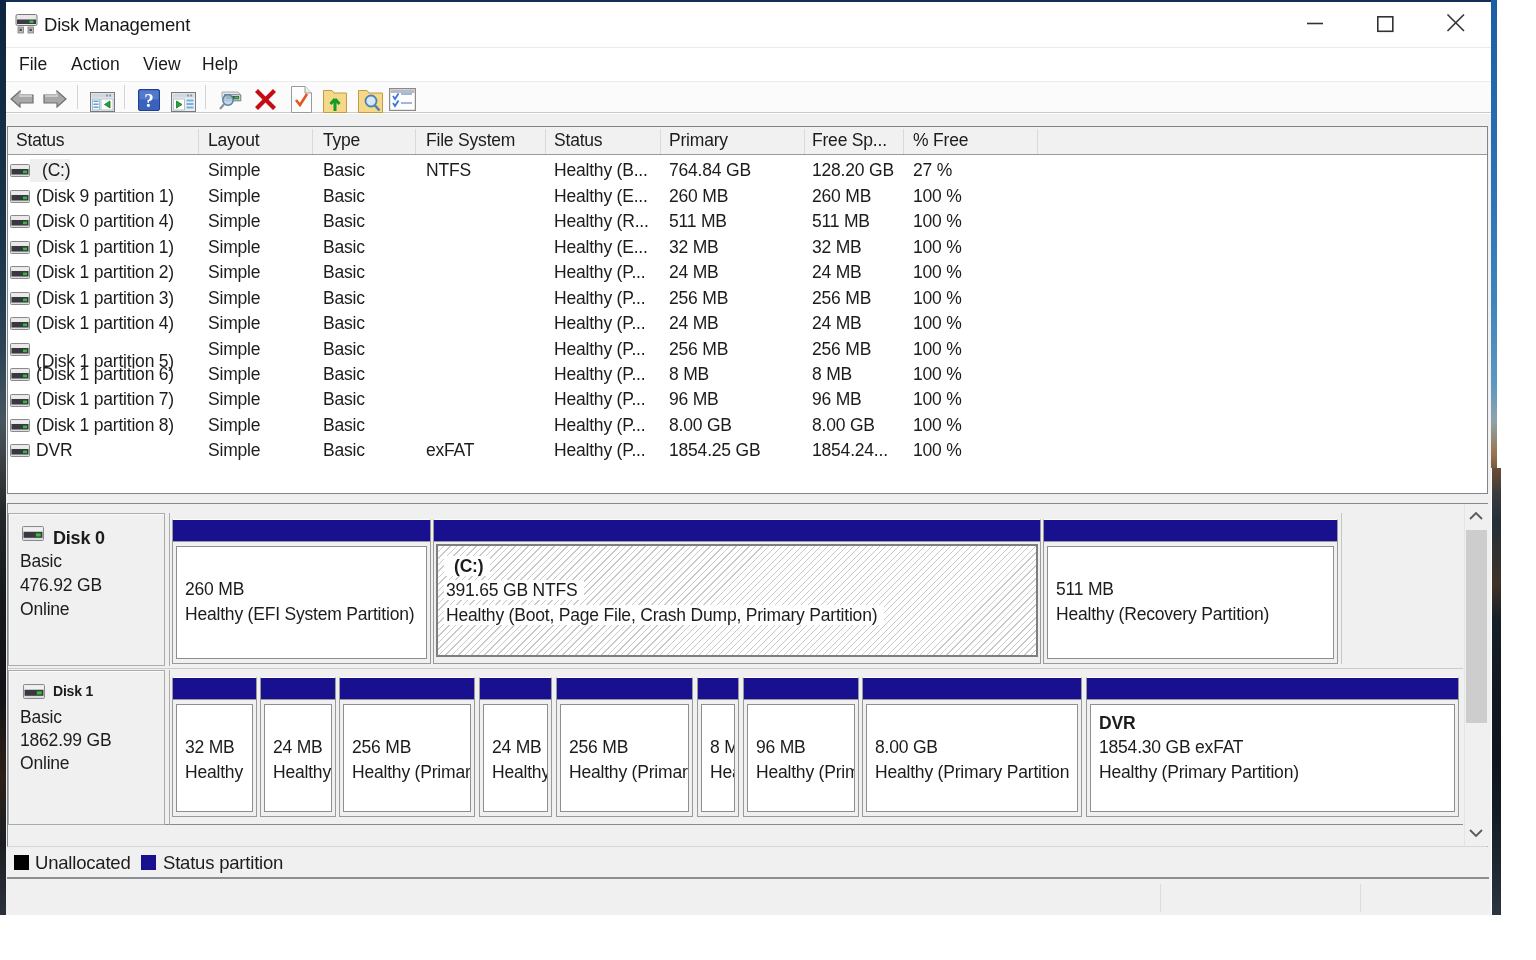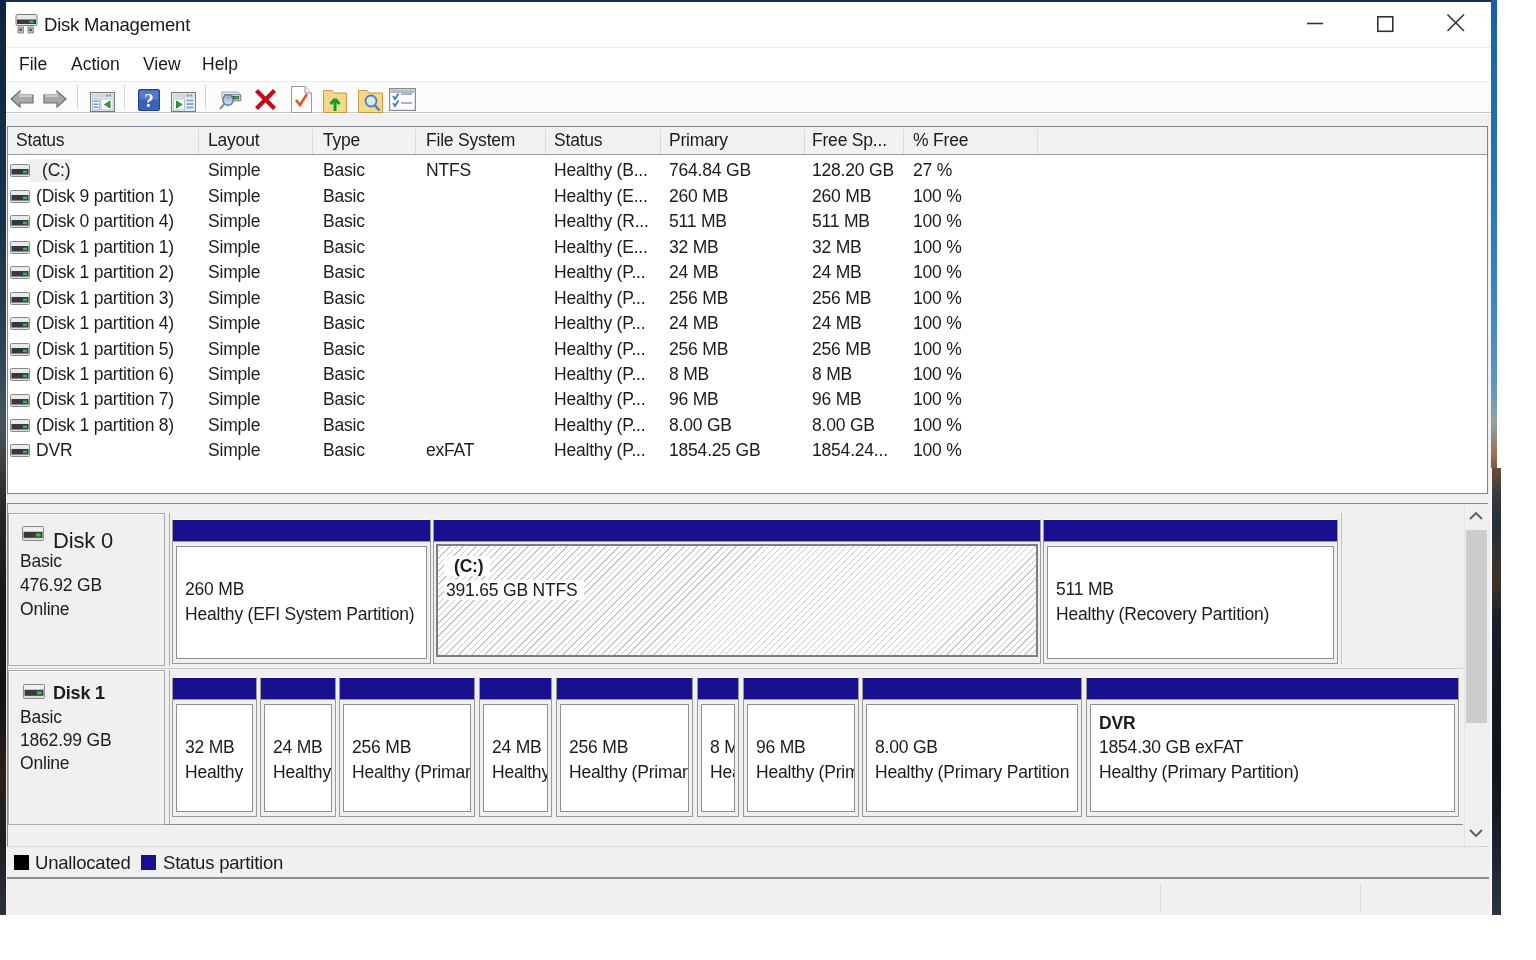--- a/index.html
+++ b/index.html
@@ -294,21 +294,21 @@
 <div class="abs c6" style="top:0">24 MB</div>
 <div class="abs c7" style="top:0">100 %</div>
 </div>
 <div class="abs trow" style="left:0px;top:336.5px;width:1479px">
 <svg class="abs" style="left:10px;top:6.2px" width="20" height="13" viewBox="0 0 20 13">
         <rect x="0.5" y="0.5" width="19" height="12" rx="1" fill="#dcdcdc" stroke="#8a8a8a"></rect>
         <rect x="1.2" y="1.2" width="17.6" height="3.6" fill="#ececec"></rect>
         <rect x="1.5" y="5" width="17" height="5.5" fill="#383840"></rect>
         <rect x="13" y="6.6" width="4" height="2.6" fill="#2fbe37"></rect>
       </svg>
-<div class="abs c0" style="top:0">(Disk 1 partition 5)</div>
+<div class="abs c0" style="top:12px">(Disk 1 partition 5)</div>
 <div class="abs c1" style="top:0">Simple</div>
 <div class="abs c2" style="top:0">Basic</div>
 <div class="abs c4" style="top:0">Healthy (P...</div>
 <div class="abs c5" style="top:0">256 MB</div>
 <div class="abs c6" style="top:0">256 MB</div>
 <div class="abs c7" style="top:0">100 %</div>
 </div>
 <div class="abs trow" style="left:0px;top:361.9px;width:1479px">
 <svg class="abs" style="left:10px;top:6.2px" width="20" height="13" viewBox="0 0 20 13">
         <rect x="0.5" y="0.5" width="19" height="12" rx="1" fill="#dcdcdc" stroke="#8a8a8a"></rect>
@@ -374,50 +374,50 @@
 
 <div id="disks">
 <div class="lbox" style="top:513px;height:153px"></div>
 <div class="vline" style="top:513px;height:153px"></div>
 <svg class="abs" style="left:22px;top:526px" width="22" height="15" viewBox="0 0 22 15">
       <rect x="0.5" y="0.5" width="21" height="14" rx="1" fill="#dcdcdc" stroke="#8a8a8a"></rect>
       <rect x="1.3" y="1.3" width="19.4" height="4.2" fill="#f0f0f0"></rect>
       <rect x="1.6" y="5.8" width="18.8" height="6" fill="#383840"></rect>
       <rect x="13.8" y="7.3" width="5" height="3.2" fill="#2fbe37"></rect>
     </svg>
-<div class="abs" style="left:53px;top:528px;font-size:22px;font-weight:normal;letter-spacing:-0.2px">Disk 0</div>
+<div class="abs" style="left:53px;top:528px;font-size:18px;font-weight:bold;letter-spacing:-0.2px">Disk 0</div>
 <div class="ltxt" style="top:549px">Basic<br>476.92 GB<br>Online</div>
 <div class="cell" style="left:172px;top:519px;width:259px;height:145px">
       <div class="navy"></div>
       <div class="cbody" style="top:26px;height:113px">
         <div class="ctxt">&nbsp;<br>260 MB<br>Healthy (EFI System Partition)</div>
       </div>
     </div>
 <div class="cell" style="left:433px;top:519px;width:608px;height:145px">
       <div class="navy"></div>
       <div class="cbody hatch" style="top:24px;height:113px;border:2px solid #7e7e7e;left:2px;right:2px">
-        <div class="ctxt hl" style="top:8px;left:6px"><span><b>(C:)</b></span><br><span>391.65 GB NTFS</span><br></div>
+        <div class="ctxt hl" style="top:8px;left:6px"><span><b>(C:)</b></span><br><span>391.65 GB NTFS</span><br><span>Healthy (Boot, Page File, Crash Dump, Primary Partition)</span></div>
       </div>
     </div>
 <div class="cell" style="left:1043px;top:519px;width:295px;height:145px">
       <div class="navy"></div>
       <div class="cbody" style="top:26px;height:113px">
         <div class="ctxt">&nbsp;<br>511 MB<br>Healthy (Recovery Partition)</div>
       </div>
     </div>
 <div class="abs" style="left:1341px;top:513px;width:1px;height:151px;background:#c6c6c6"></div>
 <div class="lbox" style="top:670px;height:155px"></div>
 <div class="vline" style="top:670px;height:155px"></div>
 <svg class="abs" style="left:23px;top:684px" width="22" height="15" viewBox="0 0 22 15">
       <rect x="0.5" y="0.5" width="21" height="14" rx="1" fill="#dcdcdc" stroke="#8a8a8a"></rect>
       <rect x="1.3" y="1.3" width="19.4" height="4.2" fill="#f0f0f0"></rect>
       <rect x="1.6" y="5.8" width="18.8" height="6" fill="#383840"></rect>
       <rect x="13.8" y="7.3" width="5" height="3.2" fill="#2fbe37"></rect>
     </svg>
-<div class="abs" style="left:53px;top:683px;font-size:18px;font-weight:bold;letter-spacing:-0.2px">Disk 1</div>
+<div class="abs" style="left:53px;top:683px;font-size:14px;font-weight:bold;letter-spacing:-0.2px">Disk 1</div>
 <div class="ltxt" style="top:706px;line-height:23.2px">Basic<br>1862.99 GB<br>Online</div>
 <div class="cell" style="left:172px;top:677px;width:85px;height:140px">
       <div class="navy"></div>
       <div class="cbody" style="top:26px;height:108px">
         <div class="ctxt">&nbsp;<br>32 MB<br>Healthy</div>
       </div>
     </div>
 <div class="cell" style="left:260px;top:677px;width:76px;height:140px">
       <div class="navy"></div>
       <div class="cbody" style="top:26px;height:108px">

